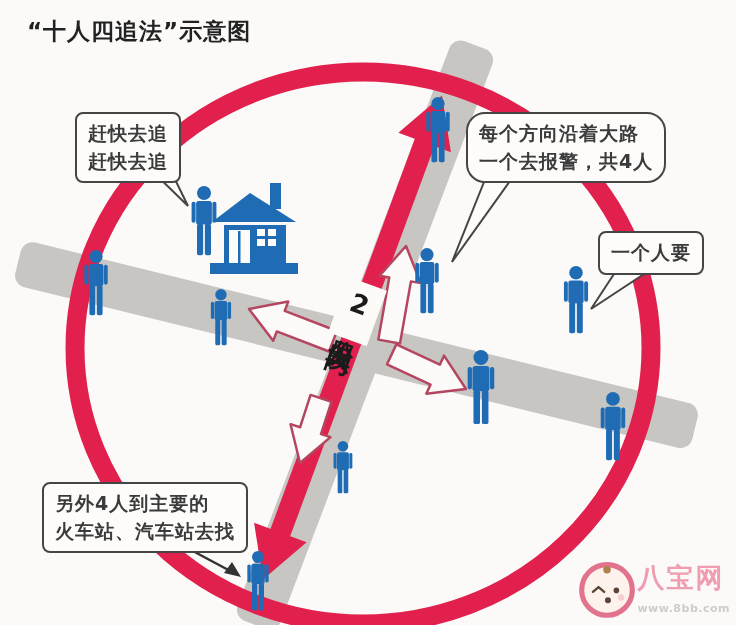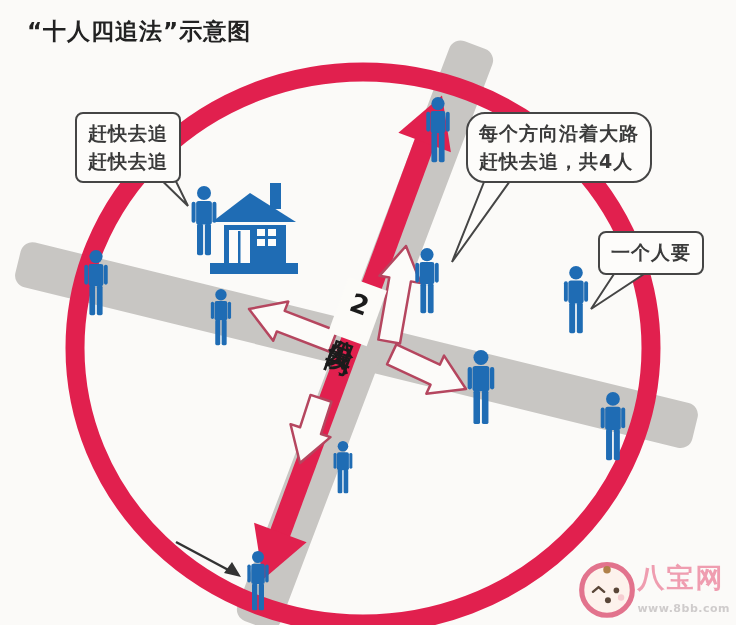--- a/index.html
+++ b/index.html
@@ -120,24 +120,28 @@
   <div class="page-title">“十人四追法”示意图</div>
 
   <div class="center-label">2公里以内</div>
 
   <div class="callout callout-stay-home">
     <div>赶快去追</div>
     <div>赶快去追</div>
   </div>
   <div class="callout callout-chase-four">
     <div>每个方向沿着大路</div>
-    <div>赶快去追，共4人</div>
+    <div>一个去报警，共4人</div>
   </div>
   <div class="callout callout-report-police">
     <div>一个人要</div>
+  </div>
+  <div class="callout callout-search-stations">
+    <div>另外4人到主要的</div>
+    <div>火车站、汽车站去找</div>
   </div>
 
   <div class="watermark">
     <svg width="60" height="60" viewBox="0 0 64 64">
       <circle cx="32" cy="33" r="27" fill="#fdf2ec" stroke="#e2738d" stroke-width="5.5"></circle>
       <circle cx="32" cy="11.5" r="4" fill="#b08049"></circle>
       <polyline points="17,35 23,30 29,35" fill="none" stroke="#5a4638" stroke-width="2.6" stroke-linecap="round" stroke-linejoin="round"></polyline>
       <circle cx="42" cy="33.5" r="3" fill="#5a4638"></circle>
       <circle cx="33" cy="44" r="3.2" fill="#5a4638"></circle>
       <circle cx="47" cy="41" r="3.4" fill="#f6cdd1"></circle>

